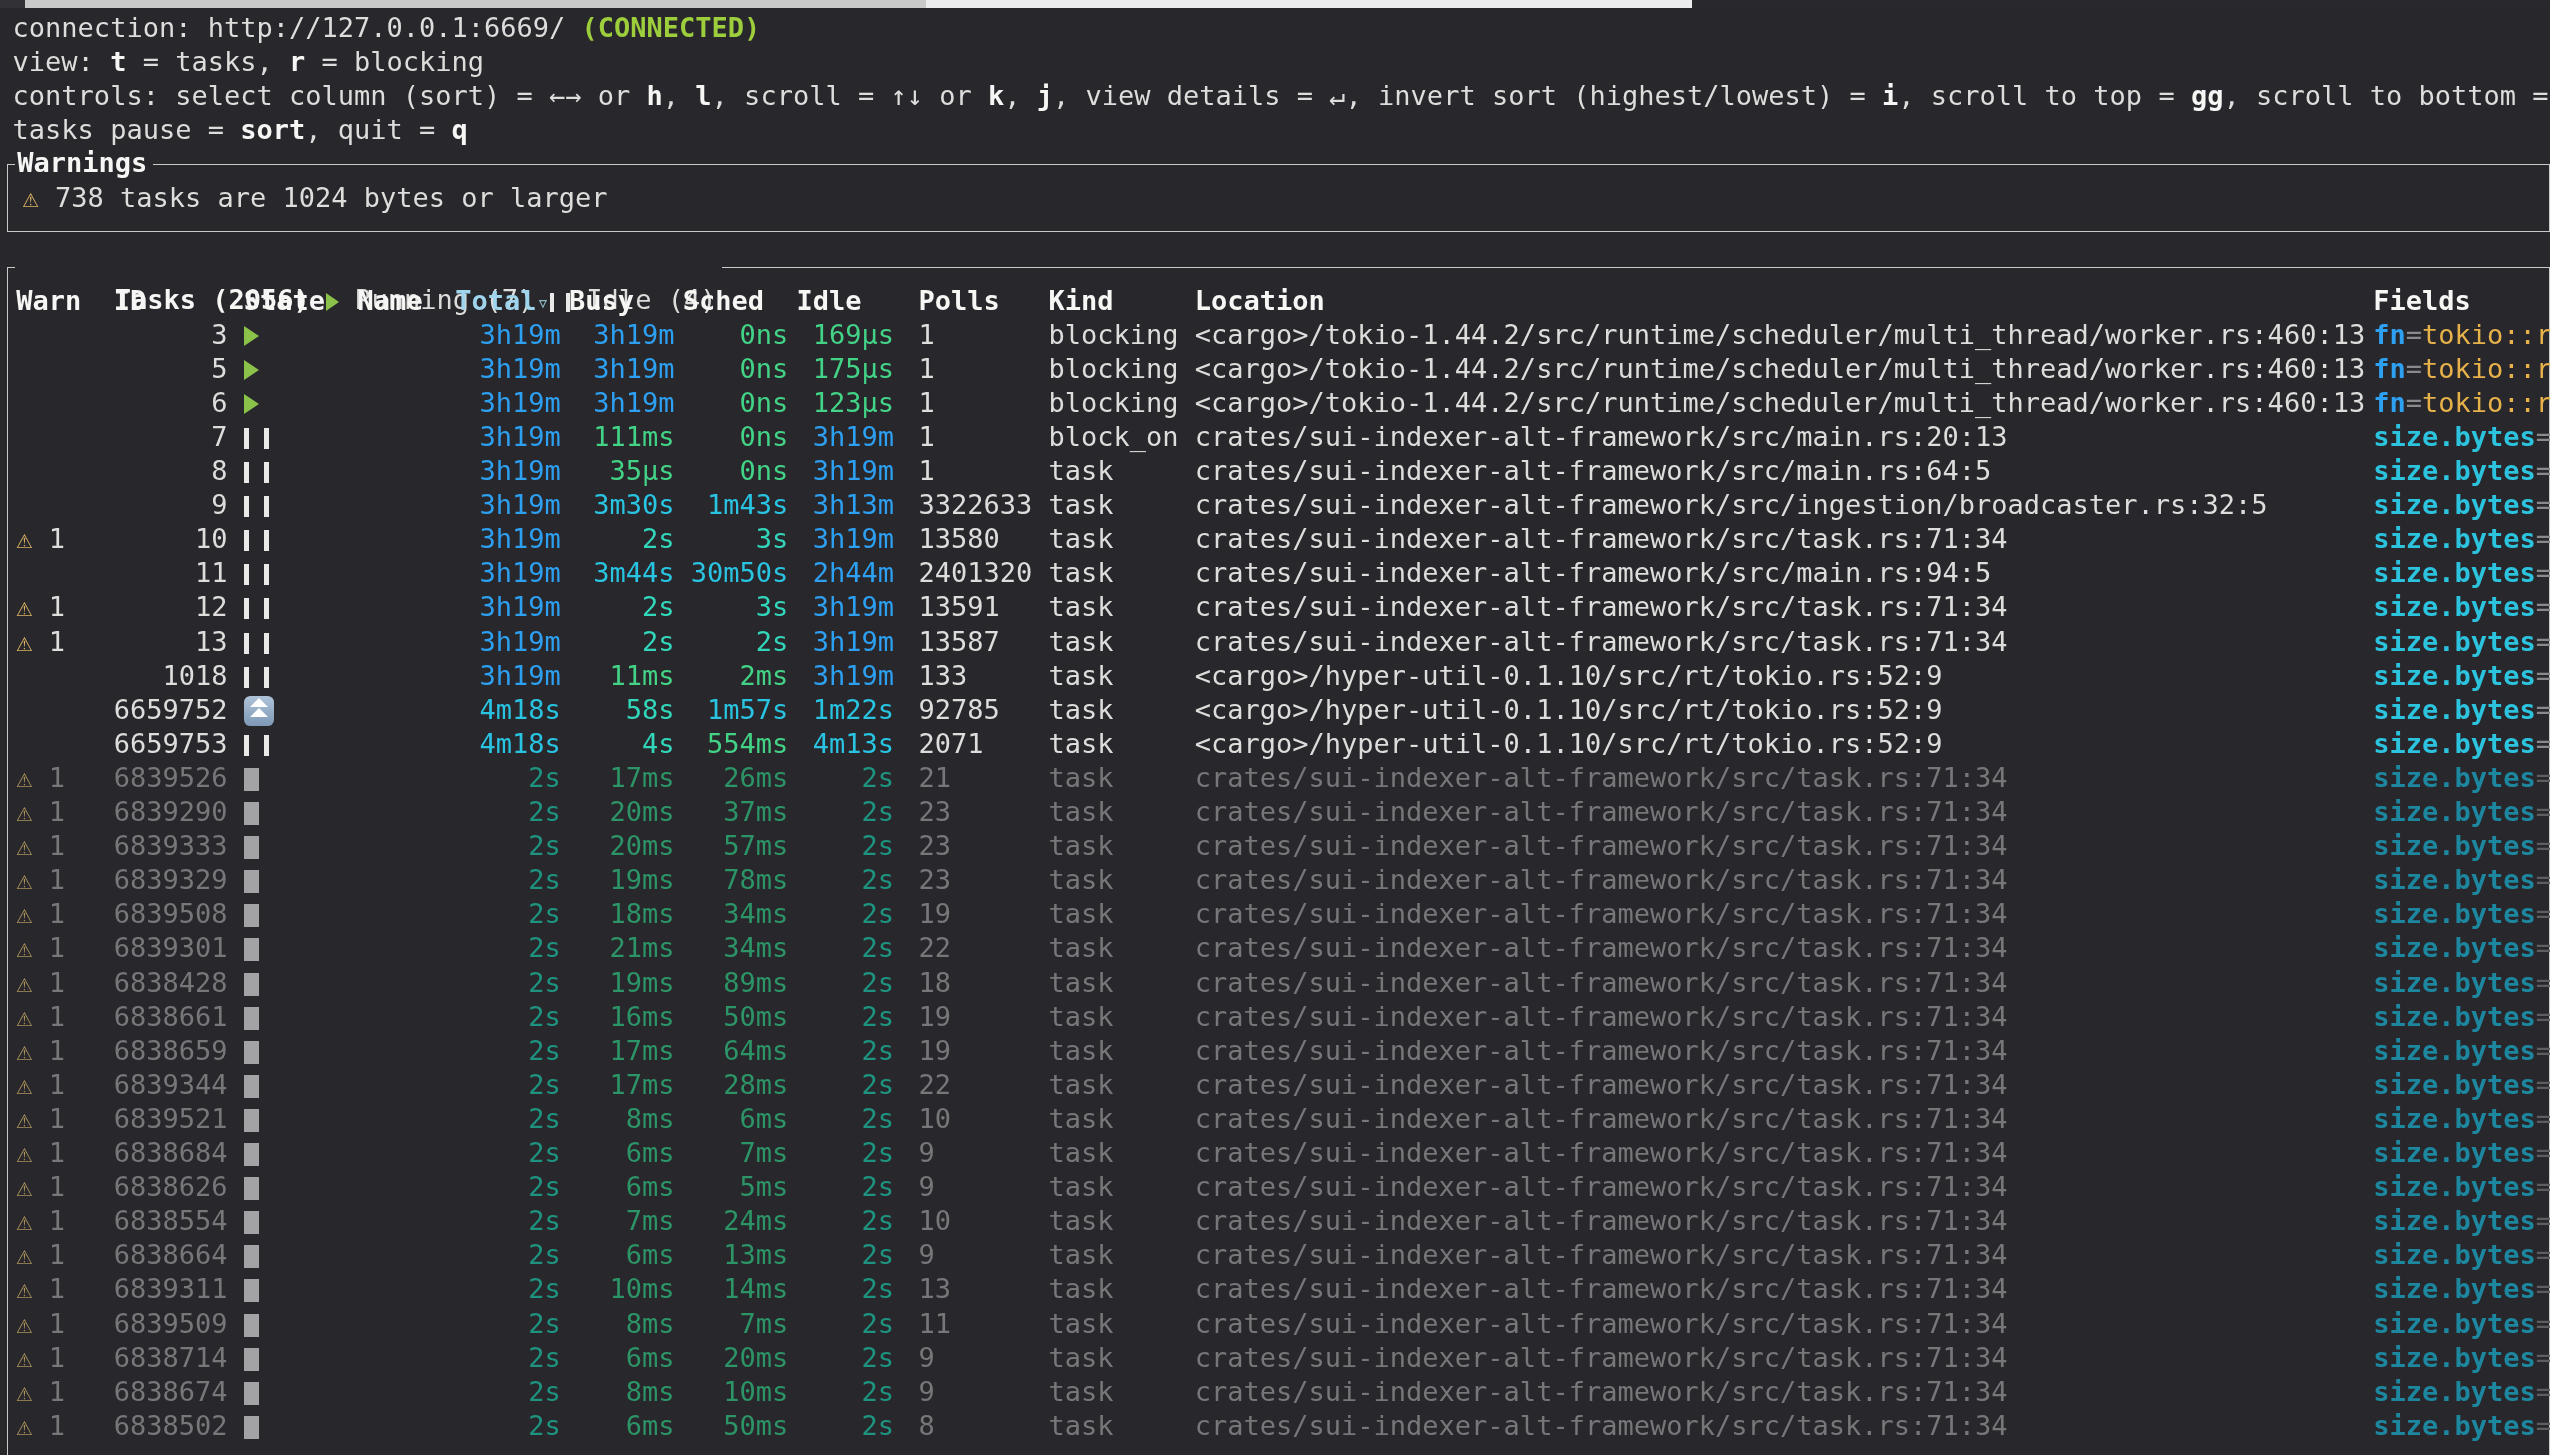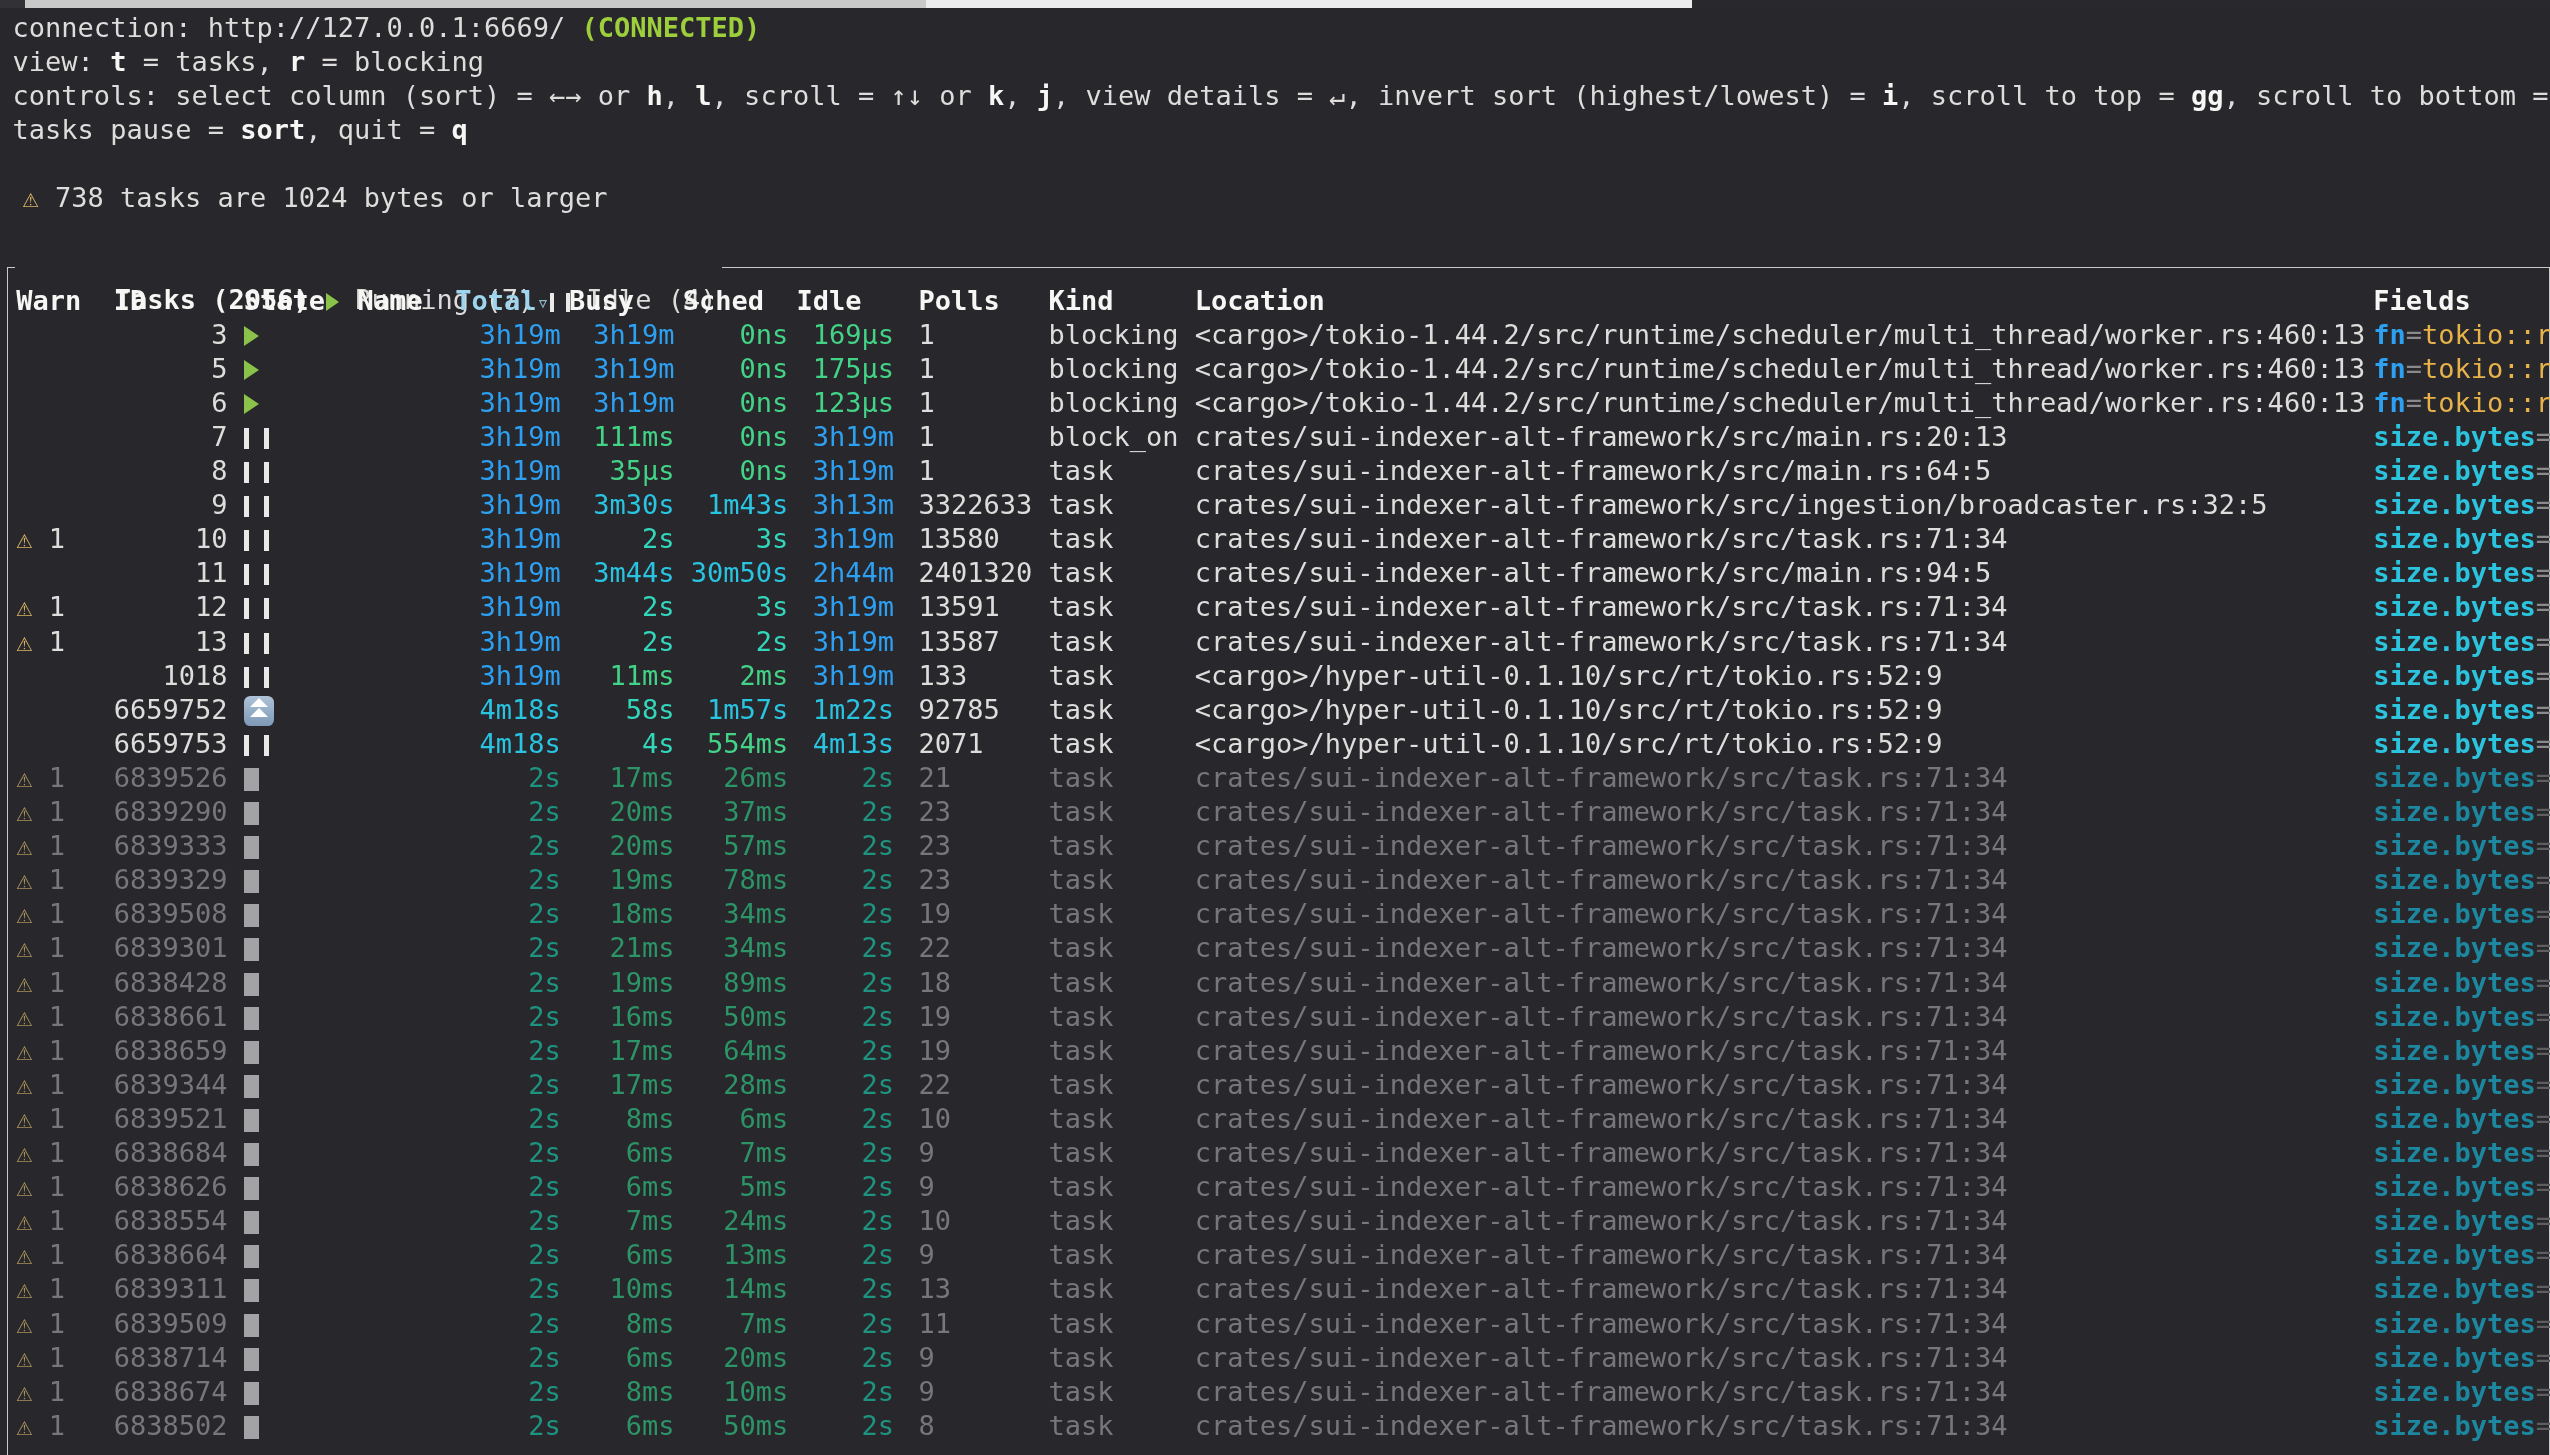--- a/index.html
+++ b/index.html
@@ -59,20 +59,23 @@
       <div class="seg" style="left: 926px; width: 766px; background: rgb(236, 236, 238);"></div>
       <div class="seg" style="left: 1692px; width: 858px; background: rgb(41, 40, 44);"></div>
     </div>
   <div id="status">
       <div class="line" style="top: 10.8px; left: 12.6px;"><span>connection: http://127.0.0.1:6669/ </span><span class="c-lime bold">(CONNECTED)</span></div>
       <div class="line" style="top: 45px; left: 12.6px;"><span>view: </span><span class="bold">t</span><span> = tasks, </span><span class="bold">r</span><span> = blocking</span></div>
       <div class="line" style="top: 79px; left: 12.6px;"><span>controls: select column (sort) = ←→ or </span><span class="bold">h</span><span>, </span><span class="bold">l</span><span>, scroll = ↑↓ or </span><span class="bold">k</span><span>, </span><span class="bold">j</span><span>, view details = ↵, invert sort (highest/lowest) = </span><span class="bold">i</span><span>, scroll to top = </span><span class="bold">gg</span><span>, scroll to bottom = </span></div>
       <div class="line" style="top: 113px; left: 12.6px;"><span>tasks pause = </span><span class="bold">sort</span><span>, quit = </span><span class="bold">q</span></div>
     </div>
 
+  <div class="panel" id="warnings-panel" style="top:164px;height:66px;">
+    <span class="panel-title bold">Warnings</span>
+  </div>
   <div id="warnings-body">
       <div class="line" style="top: 181px; left: 22.4px;"><span class="w-icon">⚠ </span><span>738 tasks are 1024 bytes or larger</span></div>
     </div>
 
   <div class="panel noclose" id="tasks-panel" style="top:267px;height:1189px;">
     <span class="panel-title">
       <span class="bold">Tasks (2056)</span><span> </span><span class="ic-run small"></span><span> </span><span>Running (7)</span><span> </span><span class="ic-pause small"></span><span> </span><span>Idle (4)</span>
     </span>
   </div>
   <div id="table-header">

